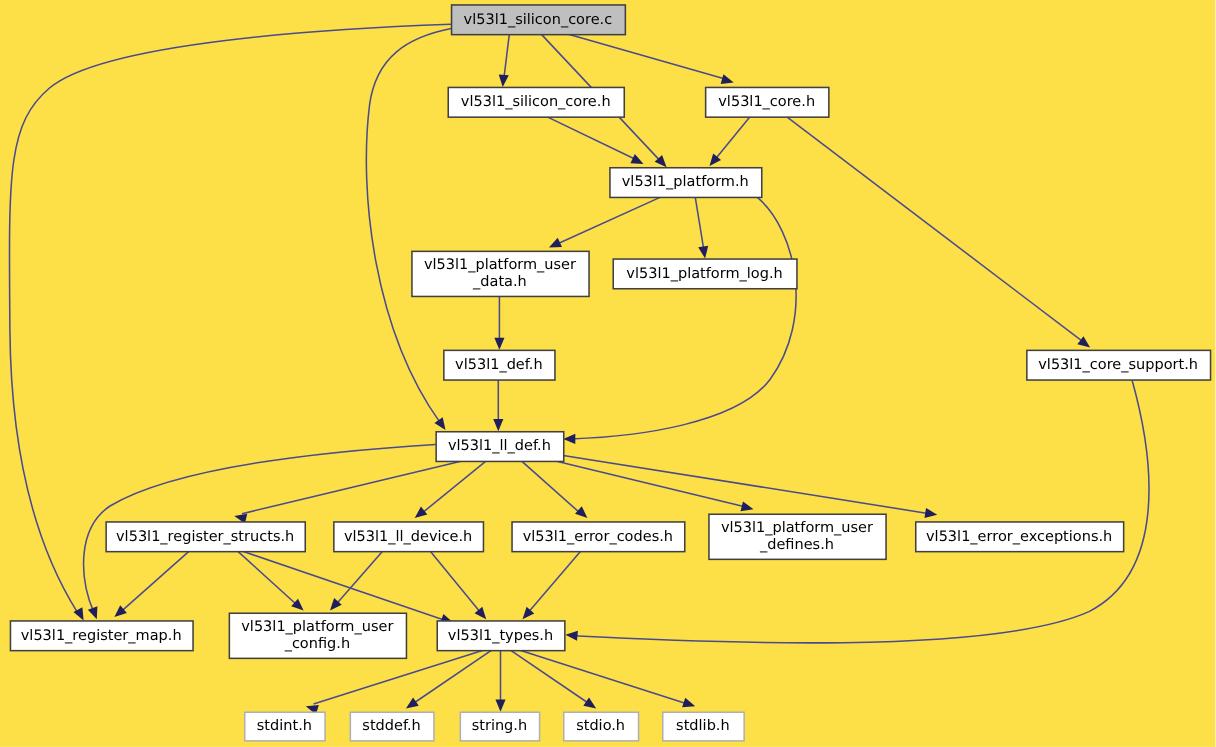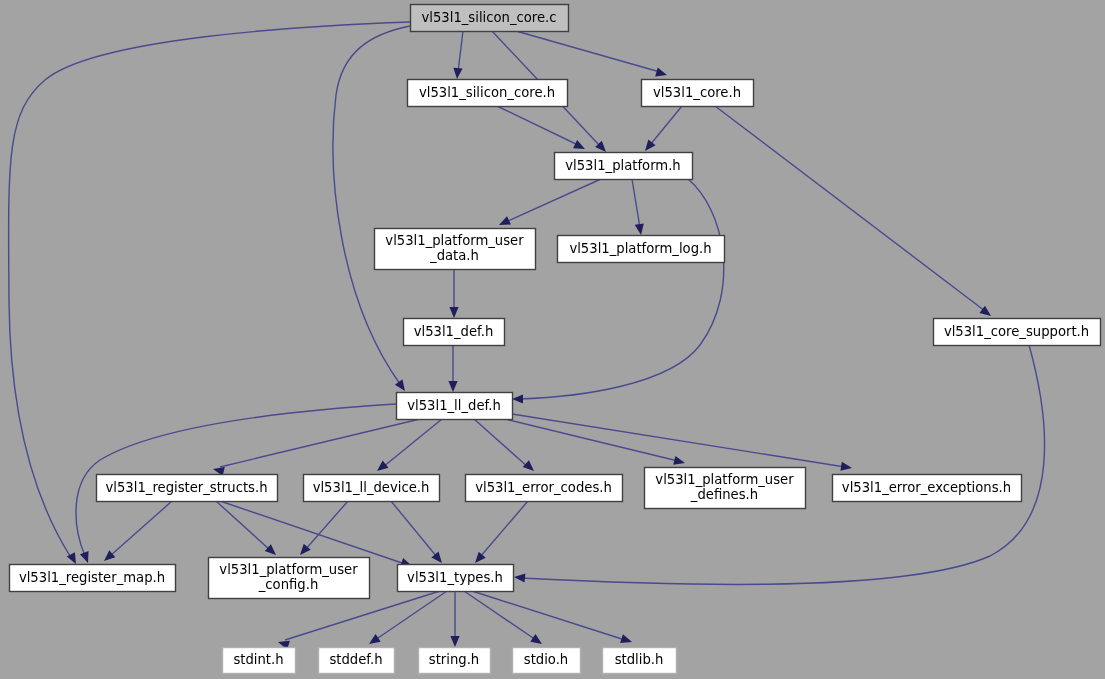--- a/index.html
+++ b/index.html
@@ -1,18 +1,18 @@
 <!DOCTYPE html>
 <html><head>
 <meta charset="utf-8">
 <style>
   html,body{margin:0;padding:0;background:#ffffff;}
   body{width:1105px;height:679px;overflow:hidden;
        font-family:"DejaVu Sans","Liberation Sans",sans-serif;}
-  #graph{position:relative;width:1105px;height:679px;background:#a3a3a3;text-align:right;}
+  #graph{position:relative;width:1105px;height:679px;background:#fde047;text-align:right;}
   svg{position:absolute;left:0;top:0;width:1105px;height:679px;}
   .nodeLabel{
     font-family:"DejaVu Sans","Liberation Sans",sans-serif;
     font-size:13.2px;
     fill:#000000;
     text-anchor:middle;
     dominant-baseline:middle;
     pointer-events:none;
     white-space:pre;
   }

